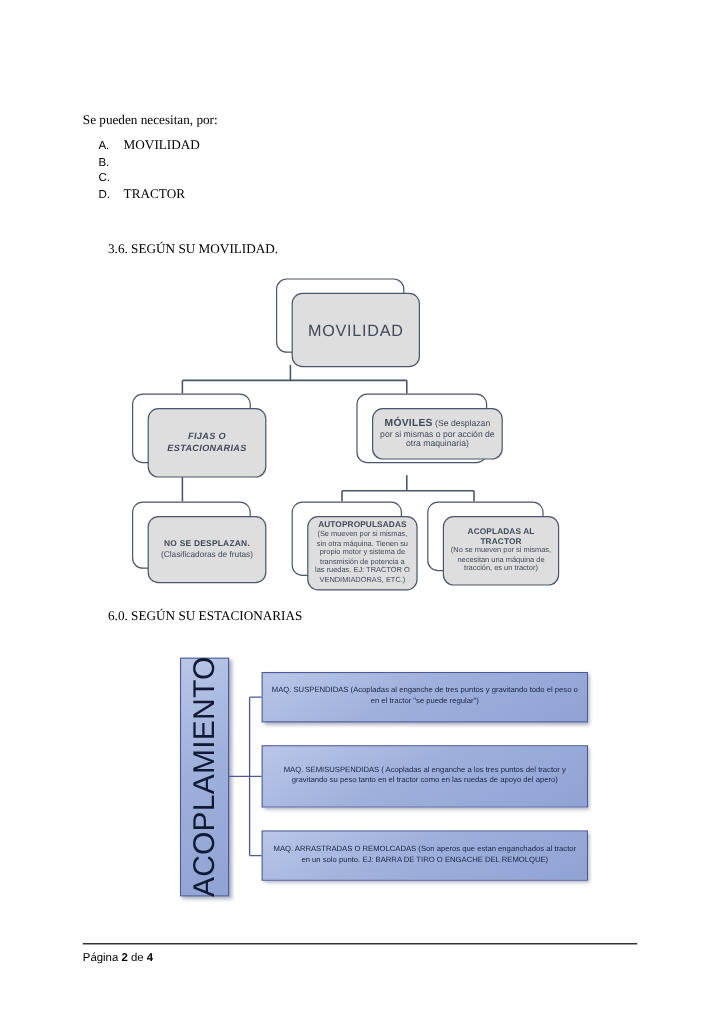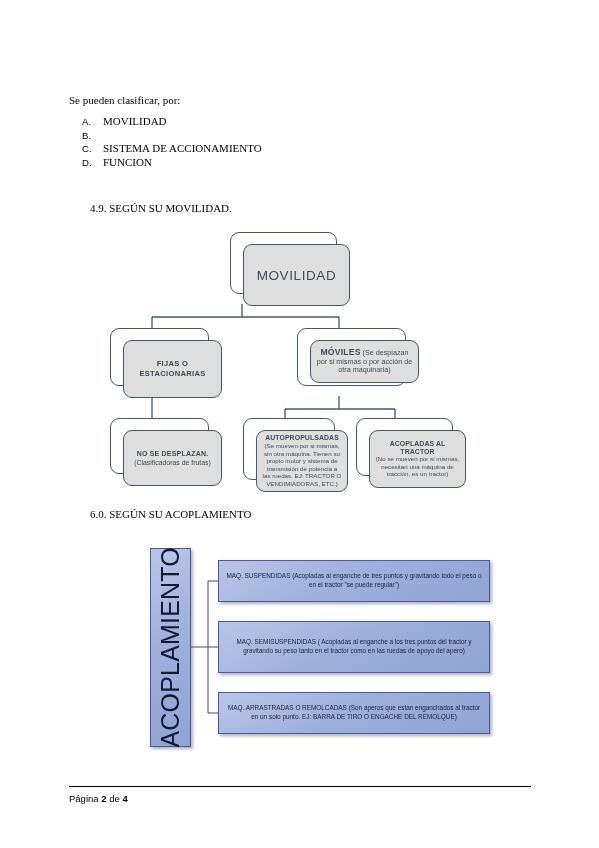--- a/index.html
+++ b/index.html
@@ -116,42 +116,41 @@
     letter-spacing:.2px;
     color:#101a33;
   }
 </style>
 </head>
 <body>
 
 <div class="page">
 
 
-  <div class="lead">Se pueden clasificar, por:</div>
+  <div class="lead">Se pueden necesitan, por:</div>
 
   <div class="abc">
     <div class="row">
       <span class="mk">A.</span>
       <span>MOVILIDAD</span>
     </div>
     <div class="row">
       <span class="mk">B.</span>
     </div>
     <div class="row">
       <span class="mk">C.</span>
-      <span>SISTEMA DE ACCIONAMIENTO</span>
     </div>
     <div class="row">
       <span class="mk">D.</span>
-      <span>FUNCION</span>
+      <span>TRACTOR</span>
     </div>
   </div>
 
   <div class="sec41">
-    <span>4.9.</span>
+    <span>3.6.</span>
     <b>SEGÚN SU MOVILIDAD</b><span>.</span>
   </div>
 
   <div id="movilidad-diagram">
     <svg width="400" height="265">
       <g stroke="#48566b" stroke-width="1.3" fill="none">
 
         <path d="M112,72 L112,85"></path>
 
         <path d="M22,85 L209,85"></path>
@@ -168,21 +167,21 @@
       </g>
     </svg>
 
     <div class="gnode" style="left:100px;top:0px;width:120px;height:74px;">
       <div class="gback" style="width:107px;height:62px;"></div>
       <div class="gfront" style="left:13px;top:12px;width:107px;height:62px;">
         <div class="inner t-mov">MOVILIDAD</div>
       </div>
     </div>
 
-    <div class="gnode" style="left:-20px;top:96px;width:112px;height:88px;">
+    <div class="gnode" style="left:-20px;top:96px;width:112px;height:88px;font-style:italic;">
       <div class="gback" style="width:99px;height:58px;"></div>
       <div class="gfront" style="left:13px;top:12px;width:99px;height:58px;">
         <div class="inner t-fijas">FIJAS O ESTACIONARIAS</div>
       </div>
     </div>
 
     <div class="gnode" style="left:167px;top:96px;width:122px;height:70px;">
       <div class="gback" style="width:109px;height:58px;"></div>
       <div class="gfront" style="left:13px;top:12px;width:109px;height:43px;">
         <div class="inner t-movil"><span class="hd">MÓVILES</span> <span>(Se desplazan por si mismas o por acción de otra maquinaria)</span></div>
@@ -215,21 +214,21 @@
         <div class="inner t-small">
           <div class="hd">ACOPLADAS AL TRACTOR</div>
           <div>(No se mueven por si mismas, necesitan una máquina de tracción, es un tractor)</div>
         </div>
       </div>
     </div>
   </div>
 
   <div class="sec42">
     <span>6.0.</span>
-    <span>SEGÚN SU ACOPLAMIENTO</span>
+    <span>SEGÚN SU ESTACIONARIAS</span>
   </div>
 
   <div id="acoplamiento-diagram">
     <svg width="380" height="215">
       <g stroke="#4a5a9a" stroke-width="1.1" fill="none">
         <path d="M41,99 L58,99"></path>
         <path d="M58,33 L58,165"></path>
         <path d="M58,33 L68,33"></path>
         <path d="M58,99 L68,99"></path>
         <path d="M58,165 L68,165"></path>

